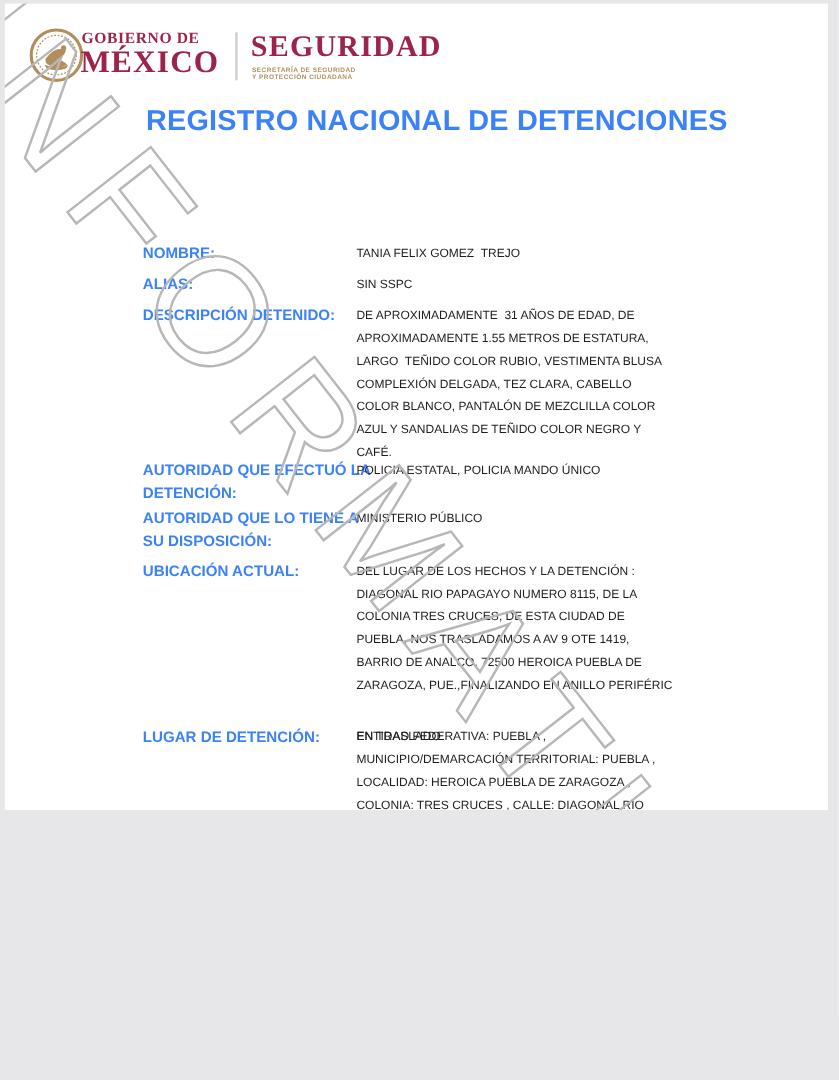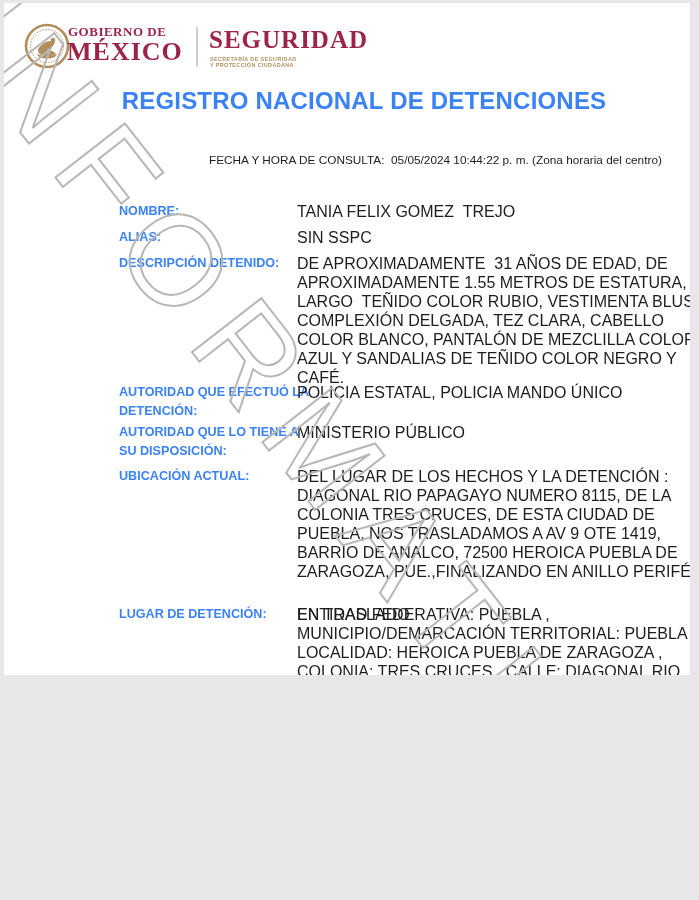--- a/index.html
+++ b/index.html
@@ -22,21 +22,21 @@
   .dept-name{position:absolute;left:205px;top:23px;font-family:"Liberation Serif","DejaVu Serif",serif;font-weight:bold;font-size:25px;letter-spacing:1px;color:#9D2449;}
   .dept-sub{position:absolute;left:206px;top:53px;font-size:5.4px;line-height:6px;font-weight:bold;letter-spacing:.4px;color:#B38E5D;}
   .dept-sub div{white-space:pre;}
   
   .doc-title{position:absolute;left:105px;top:84px;width:510px;text-align:center;
     font-size:24px;font-weight:bold;color:#3b82f6;letter-spacing:.2px;z-index:2;}
   .consulta{position:absolute;left:205px;top:150px;font-size:11.8px;color:#1d1d1d;white-space:pre;z-index:2;}
   
   .row{position:absolute;left:115px;width:540px;display:flex;z-index:2;}
   .lbl{width:178px;flex:0 0 178px;font-weight:bold;font-size:12.6px;line-height:19px;color:#3b82f6;}
-  .val{flex:1;font-size:16px;line-height:19px;color:#1d1d1d;}
+  .val{flex:1;font-size:10px;line-height:19px;color:#1d1d1d;}
   .lines>div{white-space:pre;}
   [data-name="field-row-ubicacion"] .val div:last-child{margin-top:24px;}
   
   .watermark{
     position:absolute;left:32px;top:-42px;z-index:15;pointer-events:none;
     transform:rotate(52deg);transform-origin:0 0;
     font-size:128px;font-weight:400;letter-spacing:22px;white-space:nowrap;
     color:transparent;-webkit-text-stroke:2px #b7b7b7;
   }
   
@@ -82,21 +82,20 @@
     <div class="brand-name" data-name="brand-mexico">MÉXICO</div>
     <div class="hdr-divider" data-name="header-divider"></div>
     <div class="dept-name" data-name="dept-seguridad">SEGURIDAD</div>
     <div class="dept-sub lines" data-name="dept-subtitle">
         <div>SECRETARÍA DE SEGURIDAD</div>
         <div>Y PROTECCIÓN CIUDADANA</div>
       </div>
   </div>
 
   <div class="doc-title" data-name="page-title">REGISTRO NACIONAL DE DETENCIONES</div>
-  <div class="consulta" data-name="consulta-datetime-line">FECHA Y HORA DE CONSULTA:  05/05/2024 10:44:22 p. m. (Zona horaria del centro)</div>
 
   <div class="row" style="top:199px" data-name="field-row-nombre">
     <div class="lbl lines" data-name="field-label">
         <div>NOMBRE:</div>
       </div>
     <div class="val lines" data-name="field-value">
         <div>TANIA FELIX GOMEZ  TREJO</div>
       </div>
   </div>
   <div class="row" style="top:225px" data-name="field-row-alias">

